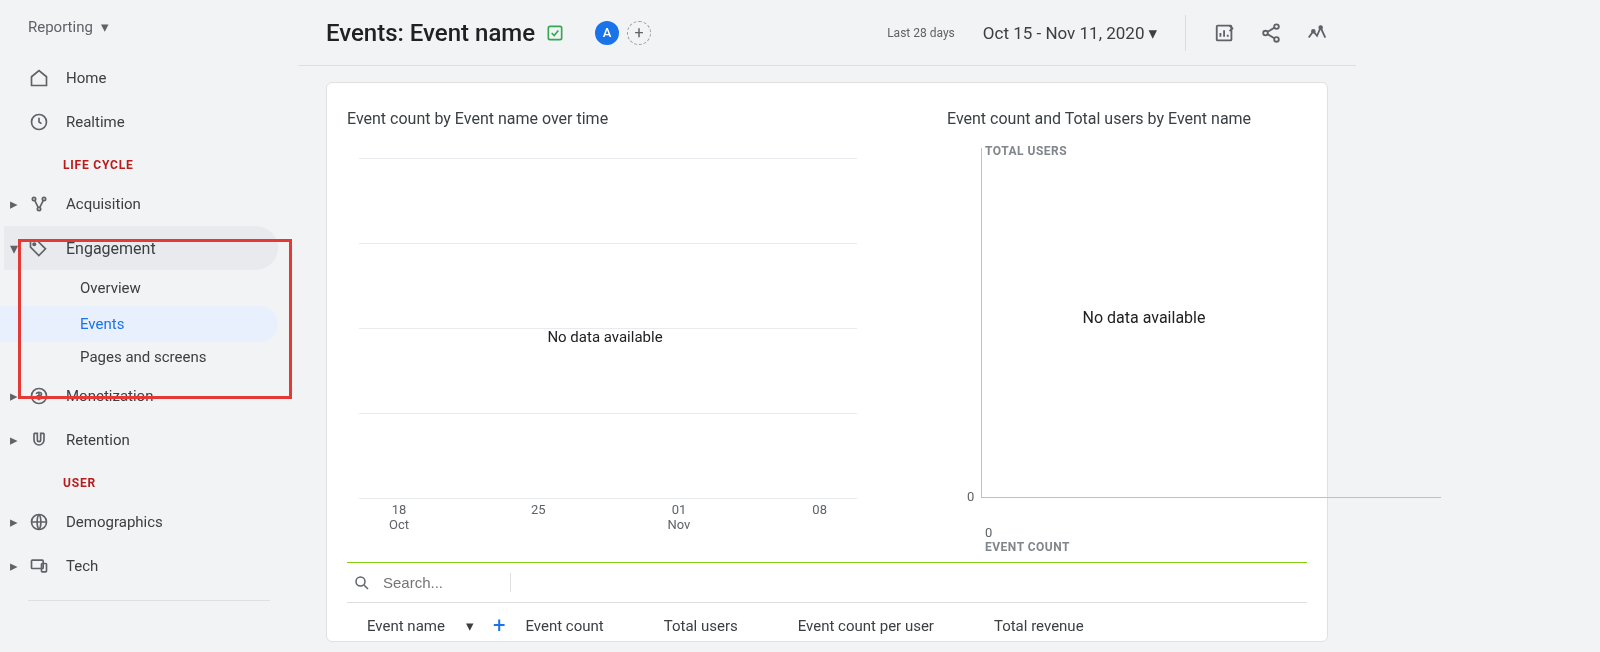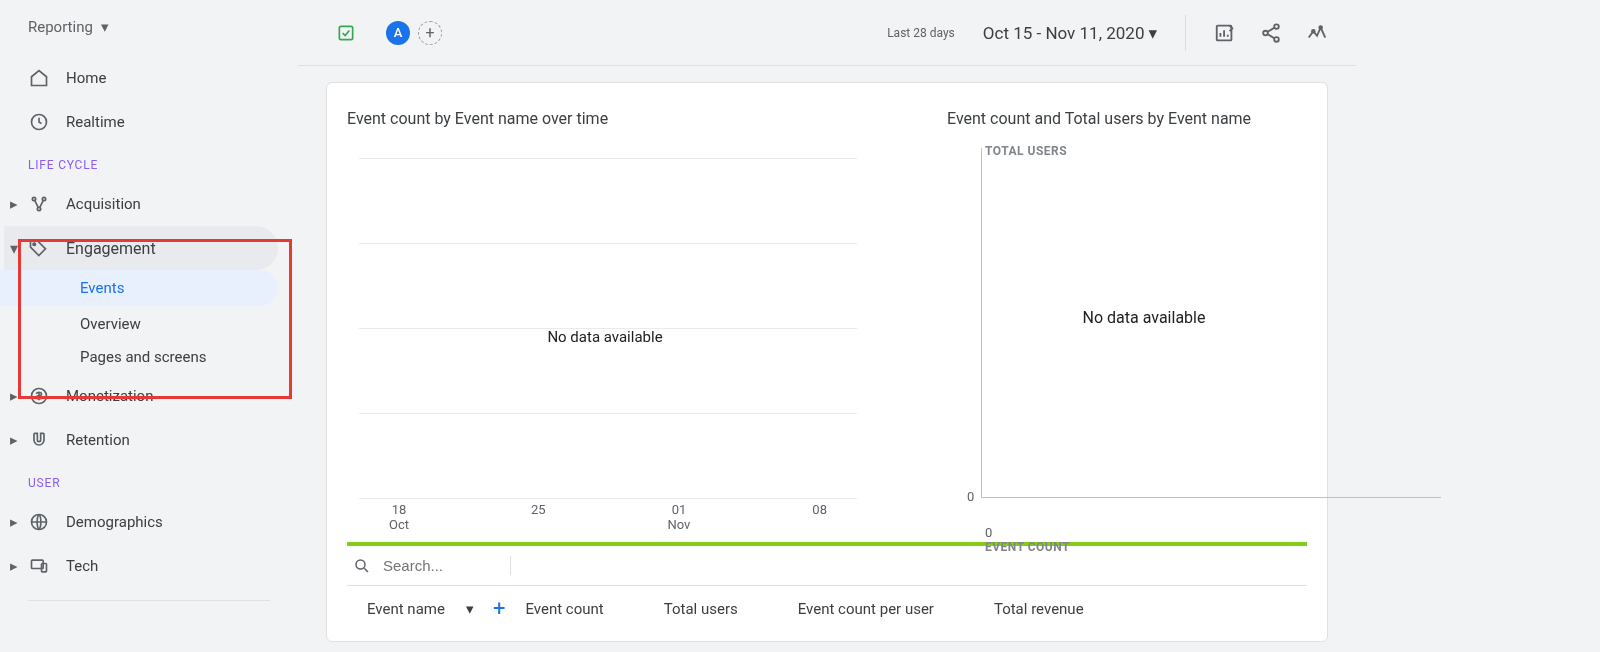--- a/index.html
+++ b/index.html
@@ -6,21 +6,21 @@
   html, body { margin: 0; padding: 0; font-family: "Google Sans", Roboto, Arial, sans-serif; background: #f1f3f4; color: #3c4043; width: 1600px; height: 652px; overflow: hidden; }
   .app { display: flex; width: 1356px; height: 652px; }
   
   .sidebar { width: 298px; background: #f1f3f4; padding: 18px 0 0 0; position: relative; }
   .reporting-row { display: flex; align-items: center; gap: 8px; padding: 0 28px 20px 28px; font-size: 15px; color: #5f6368; cursor: pointer; }
   .reporting-row .chev { color: #5f6368; }
   .nav-item { display: flex; align-items: center; padding: 0 20px 0 28px; height: 44px; font-size: 15px; color: #3c4043; cursor: pointer; }
   .nav-item .icon { width: 22px; height: 22px; margin-right: 16px; color: #5f6368; display:flex; align-items:center; justify-content:center; }
   .nav-item.indent-arrow { padding-left: 10px; }
   .nav-item.indent-arrow .tri { width: 12px; display:flex; align-items:center; color:#5f6368; margin-right:6px;}
-  .section-label { font-size: 12px; letter-spacing: 0.8px; color: #8b5cf6; padding: 14px 28px 10px 28px; font-weight: 400; }
+  .section-label { font-size: 12px; letter-spacing: 0.8px; color: #b91c1c; padding: 14px 28px 10px 28px; font-weight: 700; margin-left: 35px; }
   .engagement-row { margin: 0 20px 0 4px; background: #e8eaed; border-radius: 0 999px 999px 0; height: 44px; display:flex; align-items:center; padding-left:6px; }
   .engagement-row .tri { width: 12px; display:flex; align-items:center; color:#5f6368; margin-right:6px;}
   .engagement-row .icon { width: 22px; height: 22px; margin-right: 16px; color:#5f6368; display:flex; align-items:center;}
   .sub-item { padding-left: 80px; height: 36px; display:flex; align-items:center; font-size: 15px; color: #3c4043; cursor:pointer; }
   .sub-item.active { background: #e8f0fe; color: #1a73e8; border-radius: 0 999px 999px 0; margin-right: 20px; }
   .sub-item.ps { height: auto; padding-top:6px; padding-bottom:6px; line-height:1.3;}
   .highlight-box { position: absolute; left: 18px; top: 239px; width: 274px; height: 160px; border: 3px solid #e53935; pointer-events:none; }
   .sidebar-divider { border-top: 1px solid #e0e0e0; margin: 12px 28px 0 28px; }
   
   .main { flex: 1; position: relative; }
@@ -47,21 +47,21 @@
   .left-plot .x-tick { font-size: 13px; color: #5f6368; text-align:center;}
   .right-plot { position:relative; height: 380px; }
   .right-plot .y-axis { position:absolute; left: 34px; top: 10px; bottom: 20px; border-left: 1px solid #bdc1c6;}
   .right-plot .y-axis::after { content:""; position:absolute; left:-1px; bottom: 0; width: 460px; border-bottom: 1px solid #bdc1c6;}
   .right-plot .axis-label-top { position:absolute; left: 38px; top: 6px; font-size: 12px; font-weight: 700; color: #80868b; letter-spacing: 0.5px;}
   .right-plot .axis-label-bottom { position:absolute; left: 38px; bottom: -6px; font-size: 12px; font-weight: 700; color: #80868b; letter-spacing: 0.5px;}
   .right-plot .zero-y { position:absolute; left: 20px; bottom: 14px; font-size: 13px; color: #5f6368;}
   .right-plot .zero-x { position:absolute; left: 38px; bottom: -22px; font-size: 13px; color: #5f6368;}
   .right-plot .no-data { position:absolute; left: 34px; right: 0; top: 170px; text-align:center; font-size:16px; color:#202124;}
   
-  .table-wrap { margin-top: 4px; border-top: 4px solid #84cc16;}
+  .table-wrap { margin-top: 24px; border-top: 1px solid #84cc16;}
   .search-row { display:flex; align-items:center; padding: 10px 0 10px 6px; border-bottom: 1px solid #e0e0e0;}
   .search-cell { width: 158px; display:flex; align-items:center; gap: 10px; border-right: 1px solid #e0e0e0; padding-right: 8px;}
   .search-cell input { border:none; outline:none; font-size:15px; width: 110px; background:transparent; color:#5f6368;}
   .search-cell .mag { color: #5f6368;}
   .col-head-row { display:flex; align-items:center; padding: 10px 0 10px 20px; font-size: 15px; color: #3c4043;}
   .col-head-row .col1 { width: 130px; display:flex; align-items:center; gap:21px;}
   .col-head-row .plus-blue { color: #1a73e8; font-size: 22px; font-weight: 400; margin-left: -4px; margin-right: 20px; cursor:pointer;}
   .col-head-row .col { margin-right: 60px;}
   svg { display:block;}
 </style>
@@ -114,25 +114,25 @@
       <span class="tri">▾</span>
       <span class="icon">
         <svg viewBox="0 0 24 24" width="20" height="20" fill="none" stroke="currentColor" stroke-width="2">
             <path d="M3 11V3h8l10 10-8 8z"></path>
             <circle cx="7.5" cy="7.5" r="1.5" fill="currentColor"></circle>
           </svg>
       </span>
       <span>Engagement</span>
     </div>
 
+    <div class="sub-item">
+      <span>Overview</span>
+    </div>
     <div class="sub-item active">
       <span>Events</span>
-    </div>
-    <div class="sub-item">
-      <span>Overview</span>
     </div>
     <div class="sub-item ps">
       <span>Pages and screens</span>
     </div>
 
     <div class="nav-item indent-arrow">
       <span class="tri">▸</span>
       <span class="icon">
         <svg viewBox="0 0 24 24" width="20" height="20" fill="none" stroke="currentColor" stroke-width="2">
             <circle cx="12" cy="12" r="9"></circle>
@@ -175,20 +175,21 @@
       </span>
       <span>Tech</span>
     </div>
 
     <div class="sidebar-divider"></div>
     <div class="highlight-box"></div>
   </div>
 
   <div class="main">
     <div class="header-bar">
+      <span class="page-title">Events: Event name</span>
       <span class="verify-badge">
         <svg viewBox="0 0 24 24" width="20" height="20" fill="none" stroke="currentColor" stroke-width="2">
             <rect x="4" y="4" width="16" height="16" rx="2"></rect>
             <path d="M8 12l3 3 5-6"></path>
           </svg>
       </span>
       <span class="avatar-a">A</span>
       <span class="plus-dashed">+</span>
 
       <div class="header-right">

